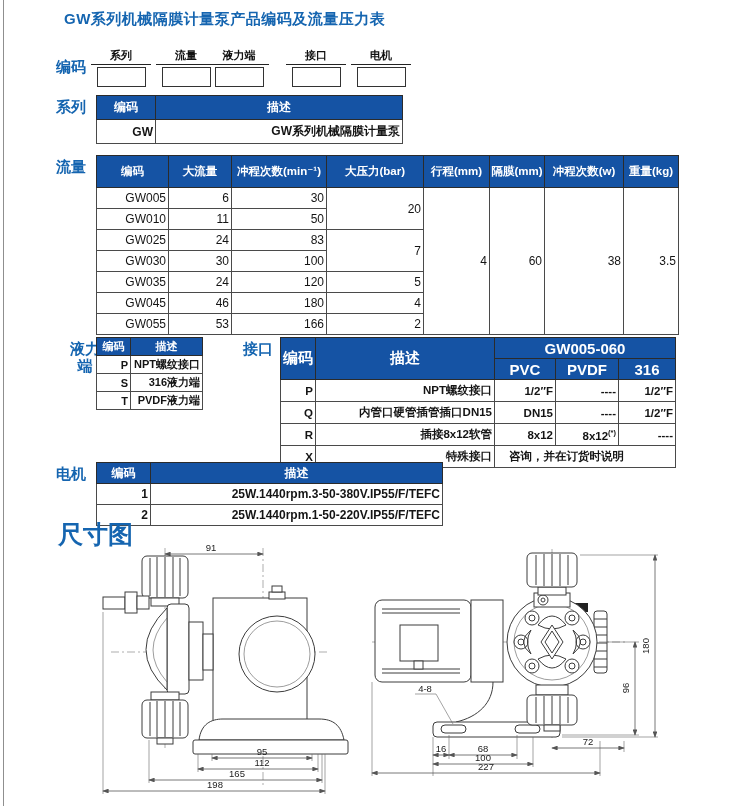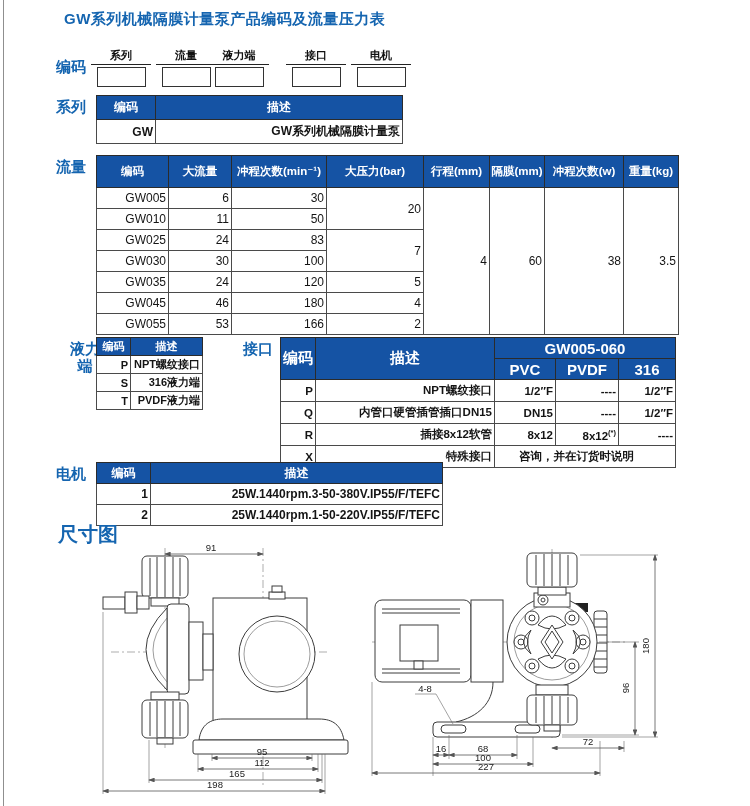--- a/index.html
+++ b/index.html
@@ -1,42 +1,42 @@
 <!DOCTYPE html>
 <html><head>
 <meta charset="utf-8">
 <style>
   html,body{margin:0;padding:0;background:#ffffff;}
   .page{position:relative;width:750px;height:806px;background:#fff;overflow:hidden;
         font-family:"Liberation Sans","DejaVu Sans",sans-serif;color:#111;}
   .edge-line{position:absolute;left:3px;top:0;width:1px;height:806px;background:#8f8f8f;}
   .title{position:absolute;left:64px;top:10px;font-size:15px;font-weight:bold;color:#1565b0;letter-spacing:0.5px;white-space:nowrap;}
   .sec-label{position:absolute;color:#1565b0;font-weight:bold;font-size:15px;line-height:17px;white-space:nowrap;}
-  .big-label{font-size:20px;}
+  .big-label{font-size:25px;}
   
   .code-group{position:absolute;width:60px;text-align:center;}
   .code-seg-label{font-size:11px;font-weight:bold;color:#111;border-bottom:1px solid #222;padding-bottom:1px;}
   .code-box{width:47px;height:18px;border:1px solid #333;margin:2px auto 0;background:#fff;}
   
   table{position:absolute;border-collapse:collapse;table-layout:fixed;background:#fff;}
   th{background:#1553a4;color:#fff;font-weight:bold;border:1px solid #2b2b2b;padding:0;white-space:nowrap;overflow:hidden;}
   td{border:1px solid #4a4a4a;text-align:right;padding:0 2px;white-space:nowrap;overflow:hidden;color:#141414;}
   .t-series{left:96px;top:95px;width:307px;}
   .t-series th{height:23px;font-size:12px;}
   .t-series td{height:23px;font-size:12px;font-weight:bold;}
   .t-flow{left:96px;top:155px;width:583px;}
   .t-flow th{height:31px;font-size:11.5px;}
   .t-flow td{height:20px;font-size:12px;}
   .t-hyd{left:96px;top:337px;width:107px;}
   .t-hyd th{height:17px;font-size:11px;}
   .t-hyd td{height:17px;font-size:11px;font-weight:bold;}
   .t-int{left:280px;top:337px;width:396px;}
   .t-int th{height:20px;font-size:15px;}
   .t-int td{height:21px;font-size:11.5px;font-weight:bold;}
-  .t-int td.left{text-align:left;padding-left:24px;}
+  .t-int td.left{text-align:left;padding-left:14px;}
   .t-motor{left:96px;top:462px;width:347px;}
   .t-motor th{height:20px;font-size:12px;}
   .t-motor td{height:20px;font-size:12px;font-weight:bold;}
   sup{font-size:7.5px;}
   
   .drawing{position:absolute;}
   .d{stroke:#3c3c3c;stroke-width:1;fill:none;}
   .df{stroke:#3c3c3c;stroke-width:1;fill:#fff;}
   .thin{stroke:#5a5a5a;stroke-width:0.6;fill:none;}
   .cl{stroke:#777;stroke-width:0.6;fill:none;stroke-dasharray:8 3 2 3;}

